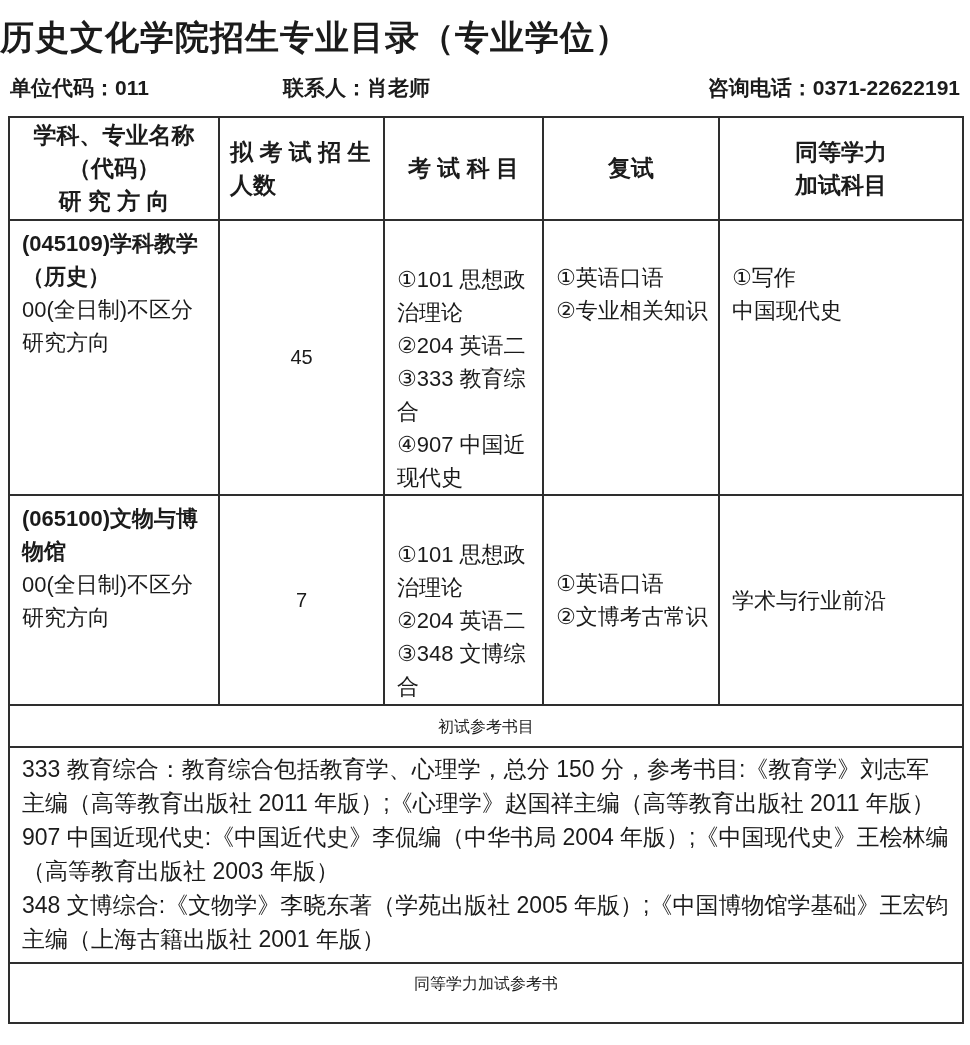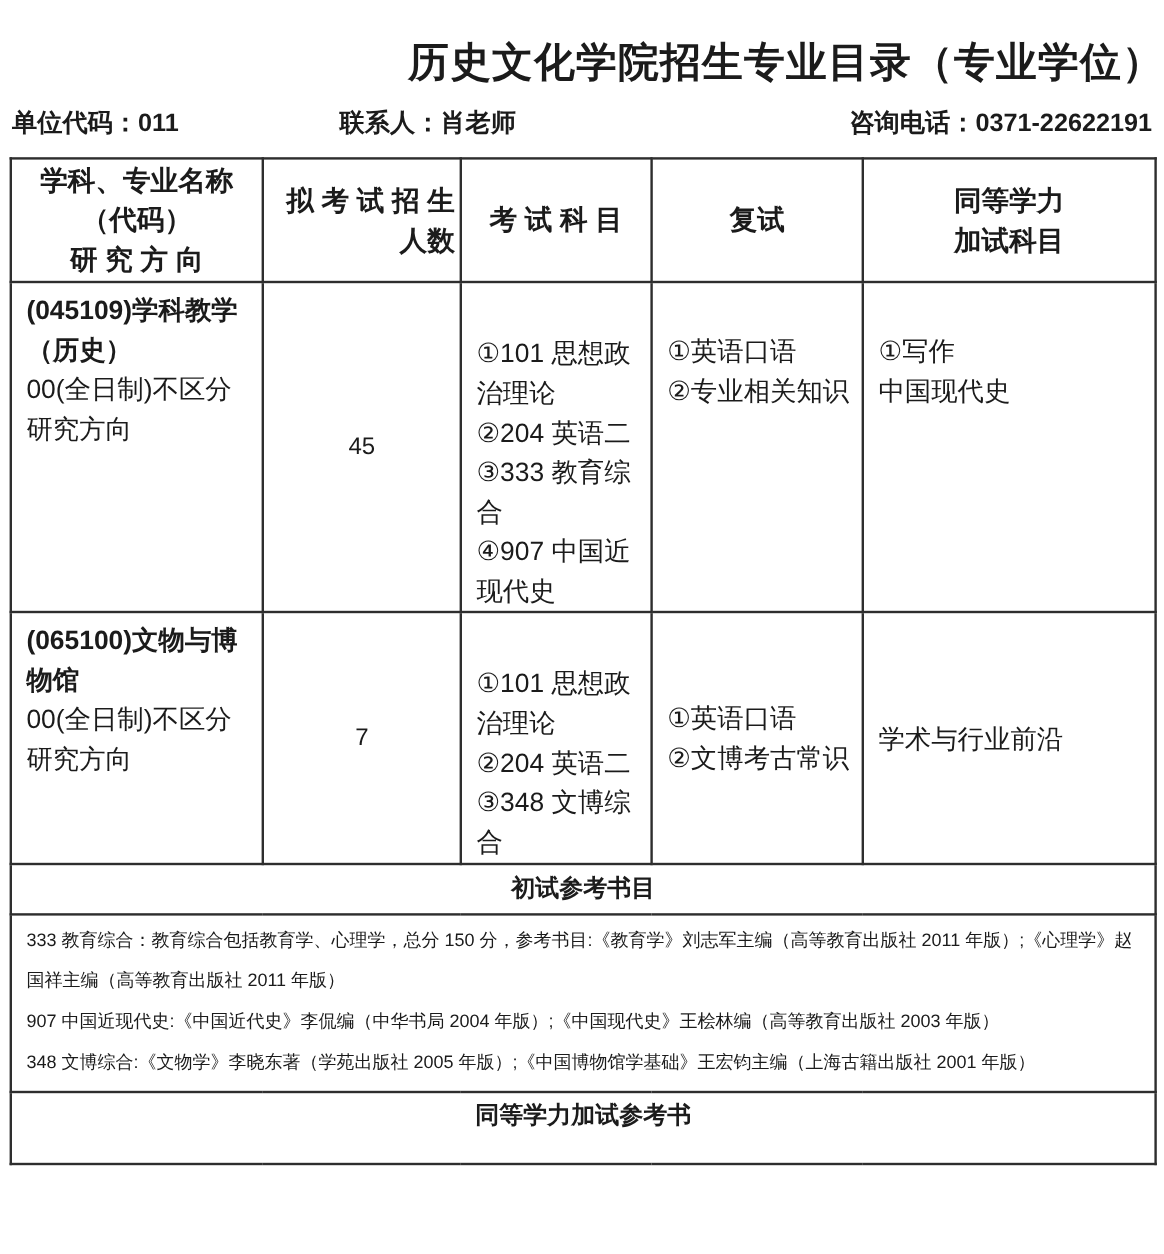--- a/index.html
+++ b/index.html
@@ -4,22 +4,22 @@
 <style>
   * { box-sizing: border-box; }
   html, body { margin: 0; padding: 0; }
   body {
     width: 970px; height: 1045px; overflow: hidden;
     background: #ffffff;
     color: #1b1b1b;
     font-family: "Liberation Sans", "DejaVu Sans", sans-serif;
   }
   .title {
-    margin: 0; padding-top: 30px;
-    text-align: right;
+    margin: 0; padding-top: 15px;
+    text-align: left;
     font-size: 34px; font-weight: bold; line-height: 44px;
     letter-spacing: 1px;
   }
   .info-row {
     position: relative; height: 34px; margin-top: 14px;
     font-size: 21px; font-weight: bold; line-height: 30px;
   }
   .info-unit    { position: absolute; left: 10px; }
   .info-contact { position: absolute; left: 283px; }
   .info-phone   { position: absolute; right: 10px; }
@@ -27,41 +27,41 @@
   table.catalog {
     border-collapse: collapse; table-layout: fixed;
     margin: 9px 8px 0 8px; width: 954px;
   }
   .catalog th, .catalog td { border: 2px solid #2e2e2e; }
 
   .catalog th {
     font-size: 23px; font-weight: bold; line-height: 33px;
     vertical-align: middle; text-align: center; padding: 0 4px;
   }
-  th.qleft { text-align: right; padding-left: 10px; margin-left: 44px; }
+  th.qleft { text-align: left; padding-left: 10px; margin-left: 44px; }
 
   tr.r-head { height: 103px; }
   tr.r1     { height: 256px; }
   tr.r2     { height: 210px; }
 
   .catalog td { font-size: 22px; line-height: 33px; padding: 0 8px; }
 
   td.major { vertical-align: top; padding: 6px 6px 0 12px; }
   td.major .b { font-weight: bold; }
   td.quota { vertical-align: middle; text-align: center; font-size: 20px; }
   td.exam     { vertical-align: top; padding: 42px 2px 0 12px; }
   td.list-top { vertical-align: top; padding: 40px 2px 0 12px; }
   td.list-mid { vertical-align: middle; padding: 0 2px 0 12px; }
 
   td.sec {
     height: 42px; text-align: center; vertical-align: middle;
-    font-size: 20px; font-weight: bold; padding: 0; border-radius: 11px;
+    font-size: 16px; font-weight: normal; padding: 0; border-radius: 11px;
   }
   td.refs { vertical-align: top; padding: 4px 12px 6px 12px; }
-  td.refs p { margin: 0; font-size: 15px; line-height: 34px; }
+  td.refs p { margin: 0; font-size: 23px; line-height: 34px; }
   td.sec2 { height: 60px; vertical-align: top; padding-top: 3px; }
 </style>
 </head>
 <body>
 
 <div>
 
   <h1 class="title">历史文化学院招生专业目录（专业学位）</h1>
 
   <div class="info-row">

